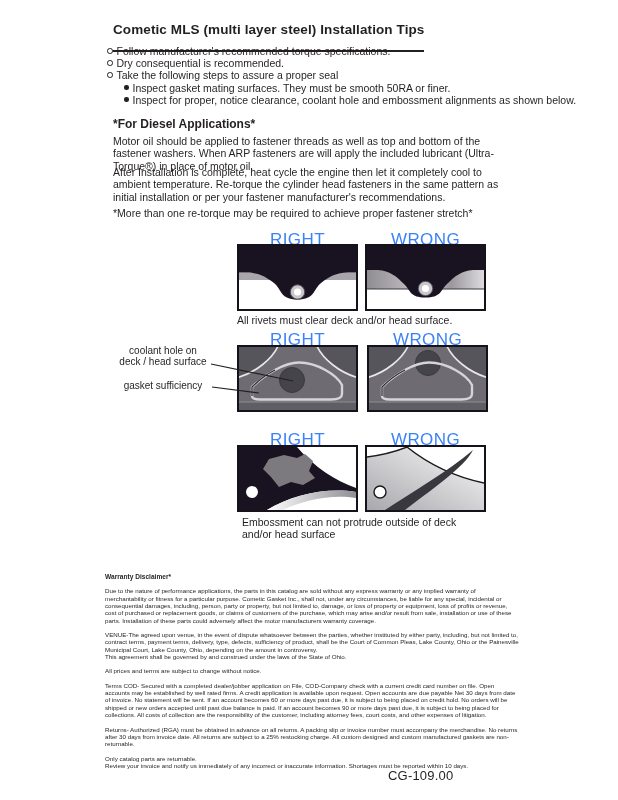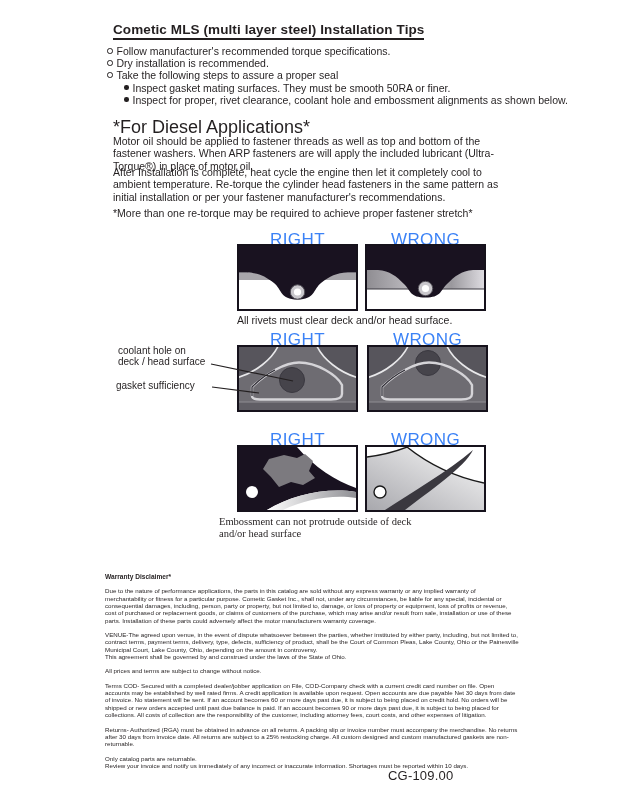--- a/index.html
+++ b/index.html
@@ -4,68 +4,68 @@
 <style>
   html,body{margin:0;padding:0;background:#e8e8e8;}
   .page{
     position:relative;width:618px;height:800px;background:#ffffff;
     font-family:"Liberation Sans", sans-serif;color:#231f20;overflow:hidden;
     margin:0 auto;
   }
   .abs{position:absolute;}
   .title{
     left:113px;top:22px;font-size:13.5px;font-weight:bold;
-    border-bottom:2px solid #231f20;padding-bottom:1px;letter-spacing:.1px;
+    border-bottom:2px solid #231f20;padding-bottom:13px;letter-spacing:.1px;
   }
   .tips{left:107px;top:45px;width:460px;font-size:10.5px;}
   .tip-row{display:flex;align-items:flex-start;line-height:12.2px;white-space:nowrap;}
   .tip-row.sub{padding-left:17px;}
   .dot-open{flex:none;width:3.5px;height:3.5px;border:1px solid #231f20;border-radius:50%;margin:3px 4px 0 0;}
   .dot-fill{flex:none;width:4.5px;height:4.5px;background:#231f20;border-radius:50%;margin:3.5px 4px 0 0;}
-  .diesel-head{left:113px;top:117px;font-size:18px;font-weight:normal;}
+  .diesel-head{left:113px;top:117px;font-size:12px;font-weight:bold;}
   .para{left:113px;width:399px;font-size:10.5px;line-height:12.3px;}
   .p1{top:135px;} .p2{top:166px;} .p3{top:207px;}
   .rw-label{width:121px;text-align:center;font-size:17px;color:#3b82f6;letter-spacing:.4px;}
   .dbox{width:117px;height:63px;border:2px solid #16121c;background:#fff;}
   .dbox svg{display:block;}
   .caption{font-size:10.5px;line-height:12px;white-space:pre-line;}
-  .callout{font-size:10px;line-height:10.8px;text-align:left;white-space:pre-line;}
+  .callout{font-size:10px;line-height:10.8px;text-align:center;white-space:pre-line;}
   .fineprint{left:105px;top:573px;width:414px;font-size:6.2px;line-height:7.35px;}
   .fineprint h3{margin:0 0 7px 0;font-size:6.6px;}
   .fineprint p{margin:0 0 7px 0;white-space:pre-line;}
   .pagenum{left:388px;top:756px;font-size:13px;letter-spacing:.2px;margin-top:12px;}
   .overlay{left:0;top:0;pointer-events:none;}
 </style>
 </head>
 <body>
 
 <div class="page">
 
   <div class="abs title">Cometic MLS (multi layer steel) Installation Tips</div>
 
   <div class="abs tips">
     <div class="tip-row">
       <span class="dot-open"></span>
       <span>Follow manufacturer's recommended torque specifications.</span>
     </div>
     <div class="tip-row">
       <span class="dot-open"></span>
-      <span>Dry installation is recommended.</span>
+      <span>Dry consequential is recommended.</span>
     </div>
     <div class="tip-row">
       <span class="dot-open"></span>
       <span>Take the following steps to assure a proper seal</span>
     </div>
     <div class="tip-row sub">
       <span class="dot-fill"></span>
       <span>Inspect gasket mating surfaces.  They must be smooth 50RA or finer.</span>
     </div>
     <div class="tip-row sub">
       <span class="dot-fill"></span>
-      <span>Inspect for proper, rivet clearance, coolant hole and embossment alignments as shown below.</span>
+      <span>Inspect for proper, notice clearance, coolant hole and embossment alignments as shown below.</span>
     </div>
   </div>
 
   <div class="abs diesel-head">*For Diesel Applications*</div>
   <div class="abs para p1">Motor oil should be applied to fastener threads as well as top and bottom of the fastener washers. When ARP fasteners are will apply the included lubricant (Ultra-Torque®) in place of motor oil.</div>
   <div class="abs para p2">After Installation is complete, heat cycle the engine then let it completely cool to ambient temperature. Re-torque the cylinder head fasteners in the same pattern as initial installation or per your fastener manufacturer's recommendations.</div>
   <div class="abs para p3">*More than one re-torque may be required to achieve proper fastener stretch*</div>
 
   <div class="abs rw-label" style="left:237px;top:230px;">RIGHT</div>
   <div class="abs rw-label" style="left:365px;top:230px;">WRONG</div>
@@ -158,21 +158,21 @@
         </linearGradient>
       </defs>
       <rect width="117" height="63" fill="#ffffff"></rect>
       <path d="M40,0 C65,20 93,31 117,36 V63 H0 V10 C15,8 30,4 40,0 Z" fill="url(#g3w)"></path>
       <path d="M40,0 C65,20 93,31 117,36" fill="none" stroke="#1a1a1a" stroke-width="1.4"></path>
       <path d="M0,10 C15,8 30,4 40,0" fill="none" stroke="#1a1a1a" stroke-width="1.4"></path>
       <path d="M18,63 C45,45 80,25 106,3 C98,20 60,46 38,63 Z" fill="#3a383f"></path>
       <circle cx="13" cy="45" r="6" fill="#ffffff" stroke="#1a1a1a" stroke-width="1.4"></circle>
     </svg>
   </div>
-  <div class="abs caption" style="left:219px;top:516px;font-family:Liberation Serif, serif;">Embossment can not protrude outside of deck
+  <div class="abs caption" style="left:242px;top:516px;">Embossment can not protrude outside of deck
 and/or head surface</div>
 
   <svg class="abs overlay" width="618" height="800" viewBox="0 0 618 800">
     <line x1="211" y1="364" x2="293" y2="381" stroke="#231f20" stroke-width="1.2"></line>
     <line x1="212" y1="387" x2="259" y2="393" stroke="#231f20" stroke-width="1.2"></line>
   </svg>
 
   <div class="abs fineprint">
     <h3>Warranty Disclaimer*</h3>
     <p>Due to the nature of performance applications, the parts in this catalog are sold without any express warranty or any implied warranty of merchantability or fitness for a particular purpose.  Cometic Gasket Inc., shall not, under any circumstances, be liable for any special, incidental or consequential damages, including, person, party or property, but not limited to, damage, or loss of property or equipment, loss of profits or revenue, cost of purchased or replacement goods, or claims of customers of the purchase, which may arise and/or result from sale, installation or use of these parts.  Installation of these parts could adversely affect the motor manufacturers warranty coverage.</p>

